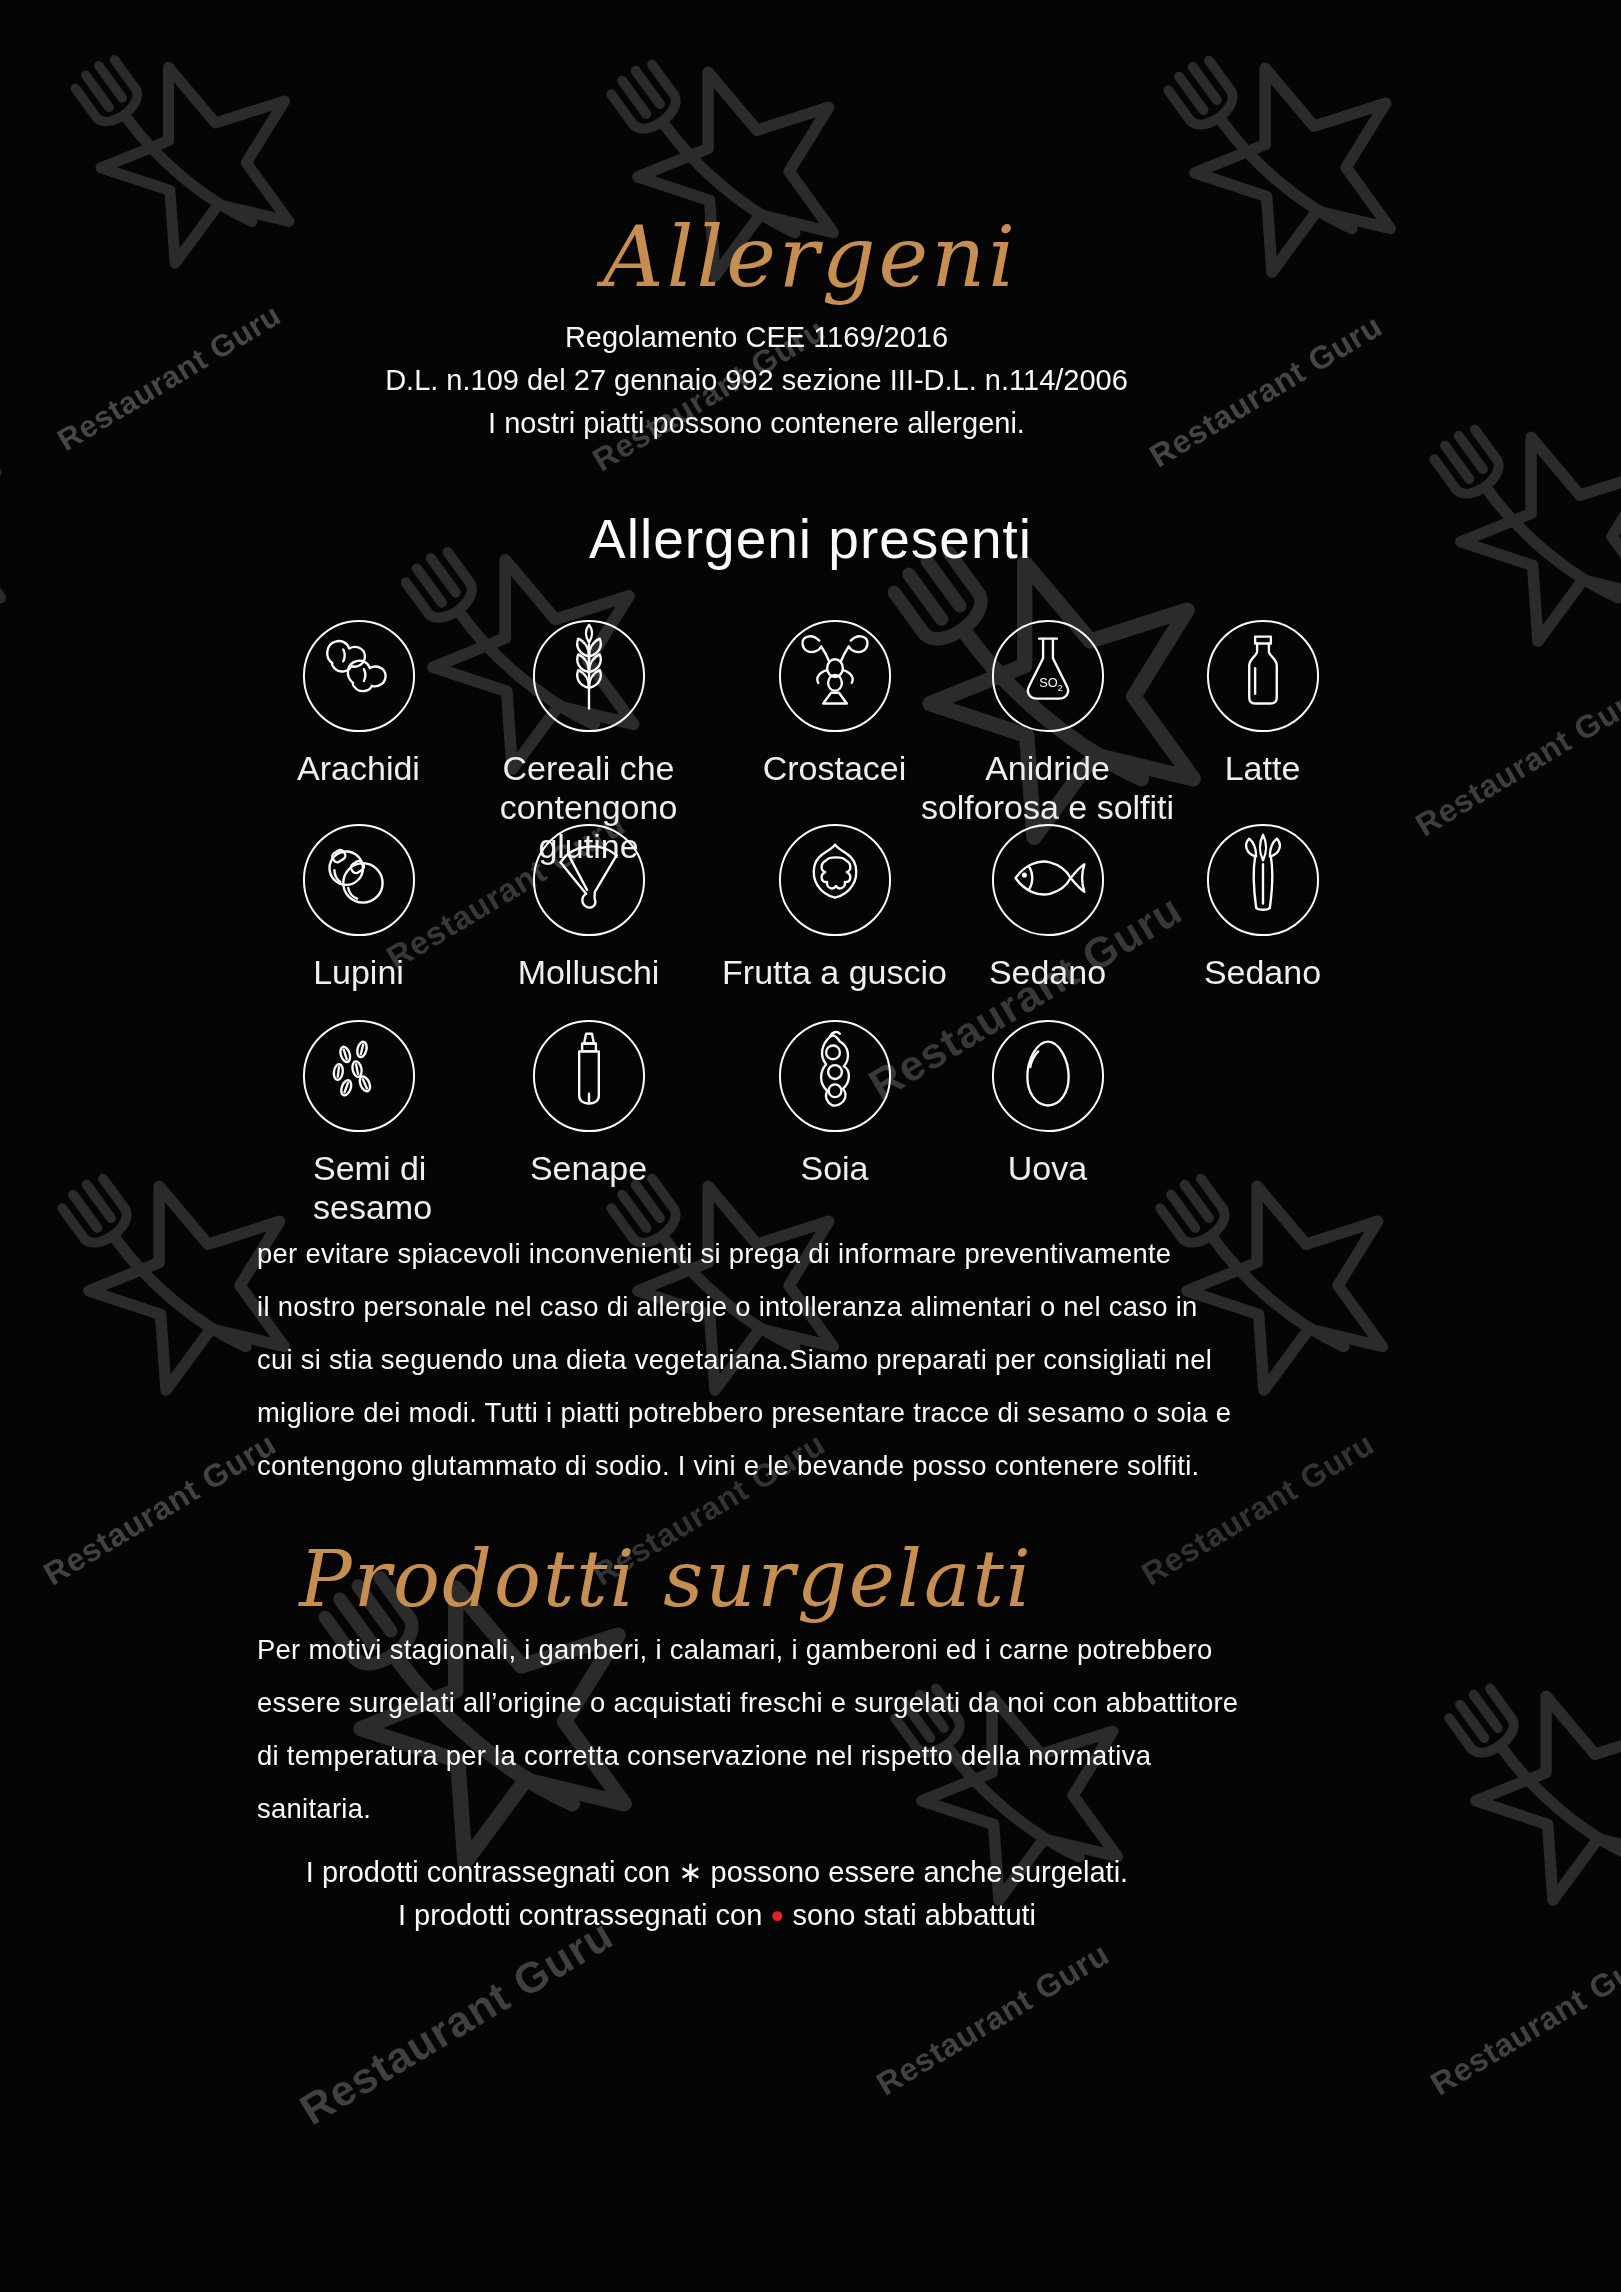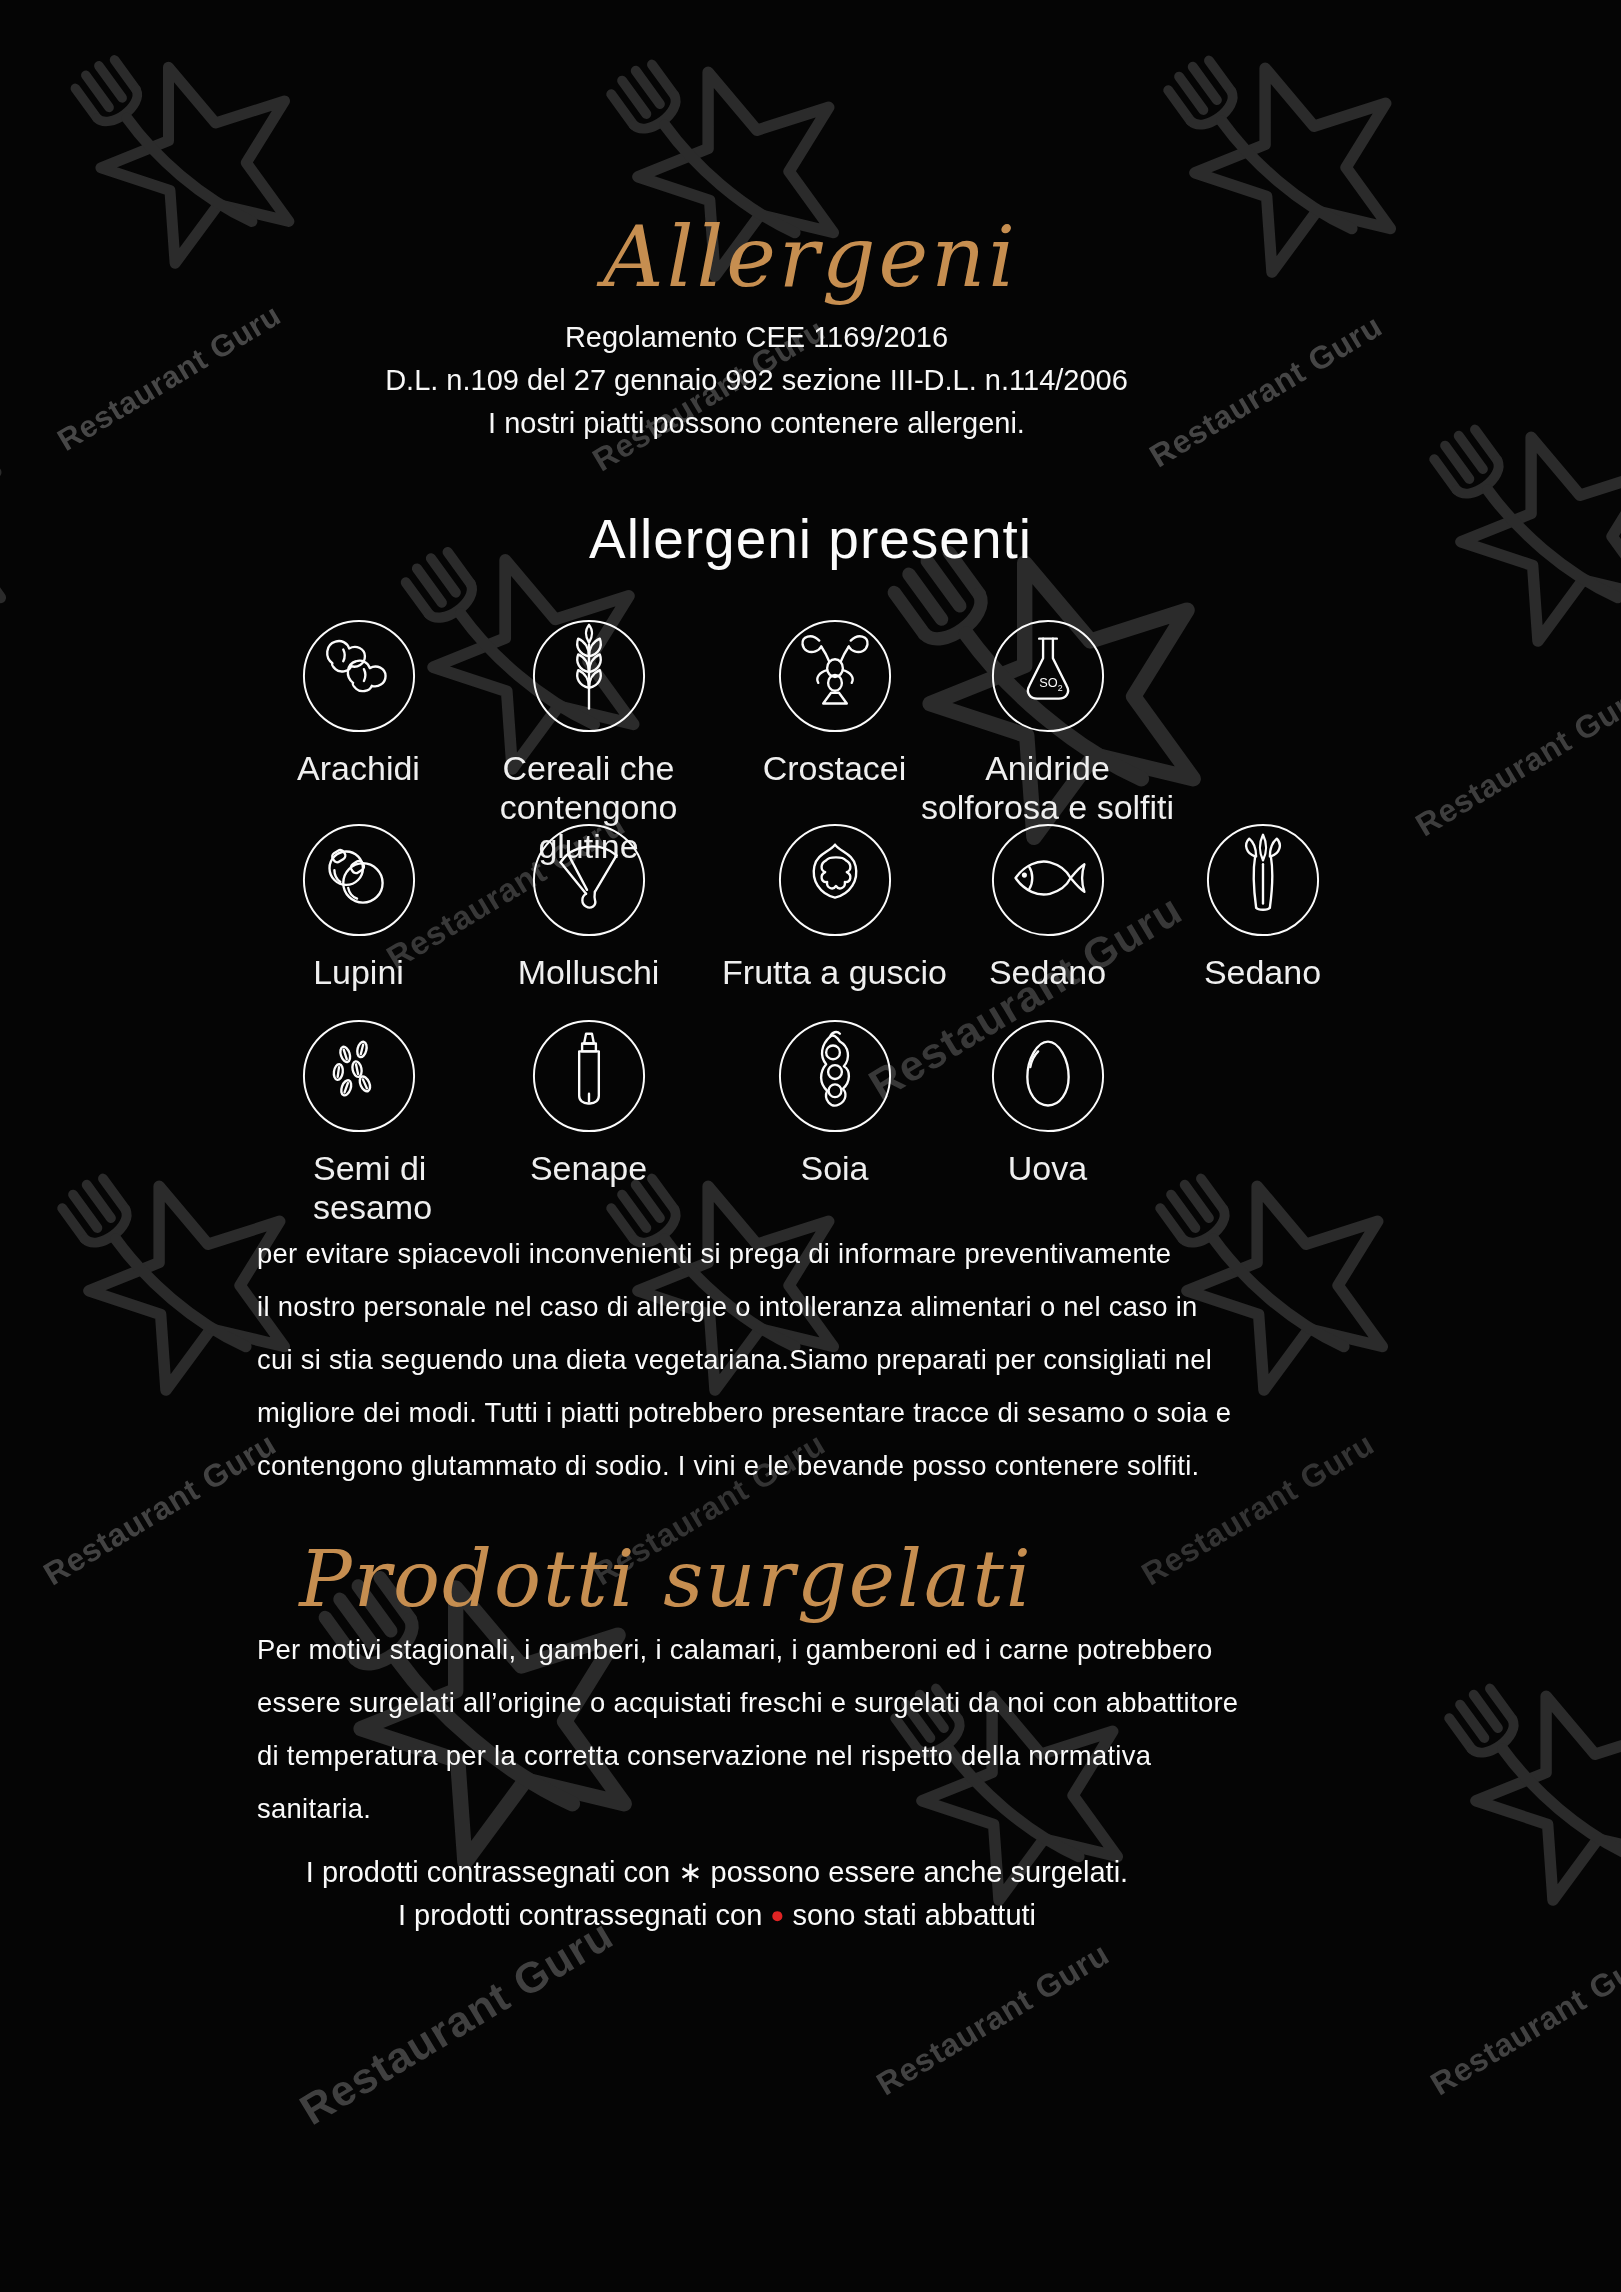--- a/index.html
+++ b/index.html
@@ -213,20 +213,31 @@
         <g class="ic">
           <path d="M51,22 H69"></path>
           <path d="M55,22 V42 L41,70 C37,77 42,83 49,83 H71 C78,83 83,77 79,70 L65,42 V22"></path>
         </g>
         <text class="ic-txt" x="51" y="71" font-size="13">SO</text>
         <text class="ic-txt" x="70" y="75" font-size="9">2</text>
       </svg>
       <div class="label pre">Anidride
 solforosa e solfiti</div>
     </div>
+    <div class="cell" style="left:1135px;top:617px">
+      <svg class="icon" viewBox="0 0 120 120">
+        <circle class="ic-ring" cx="60" cy="60" r="56"></circle>
+        <g class="ic">
+          <path d="M52,20 H68 V27 H52 Z"></path>
+          <path d="M54,27 V35 C54,39 46,43 46,49 V82 C46,86 49,88 53,88 H67 C71,88 74,86 74,82 V49 C74,43 66,39 66,35 V27"></path>
+          <path d="M52,52 V78"></path>
+        </g>
+      </svg>
+      <div class="label pre">Latte</div>
+    </div>
 
     <div class="cell" style="left:231px;top:821px">
       <svg class="icon" viewBox="0 0 120 120">
         <circle class="ic-ring" cx="60" cy="60" r="56"></circle>
         <g class="ic">
           <circle cx="47" cy="48" r="17"></circle>
           <circle cx="64" cy="63" r="20"></circle>
           <rect x="33" y="31" width="13" height="10" rx="4" transform="rotate(-33 39 36)"></rect>
           <rect x="52" y="42" width="13" height="10" rx="4" transform="rotate(-33 58 47)"></rect>
           <path d="M35,50 C35,55 37,59 41,62"></path>

